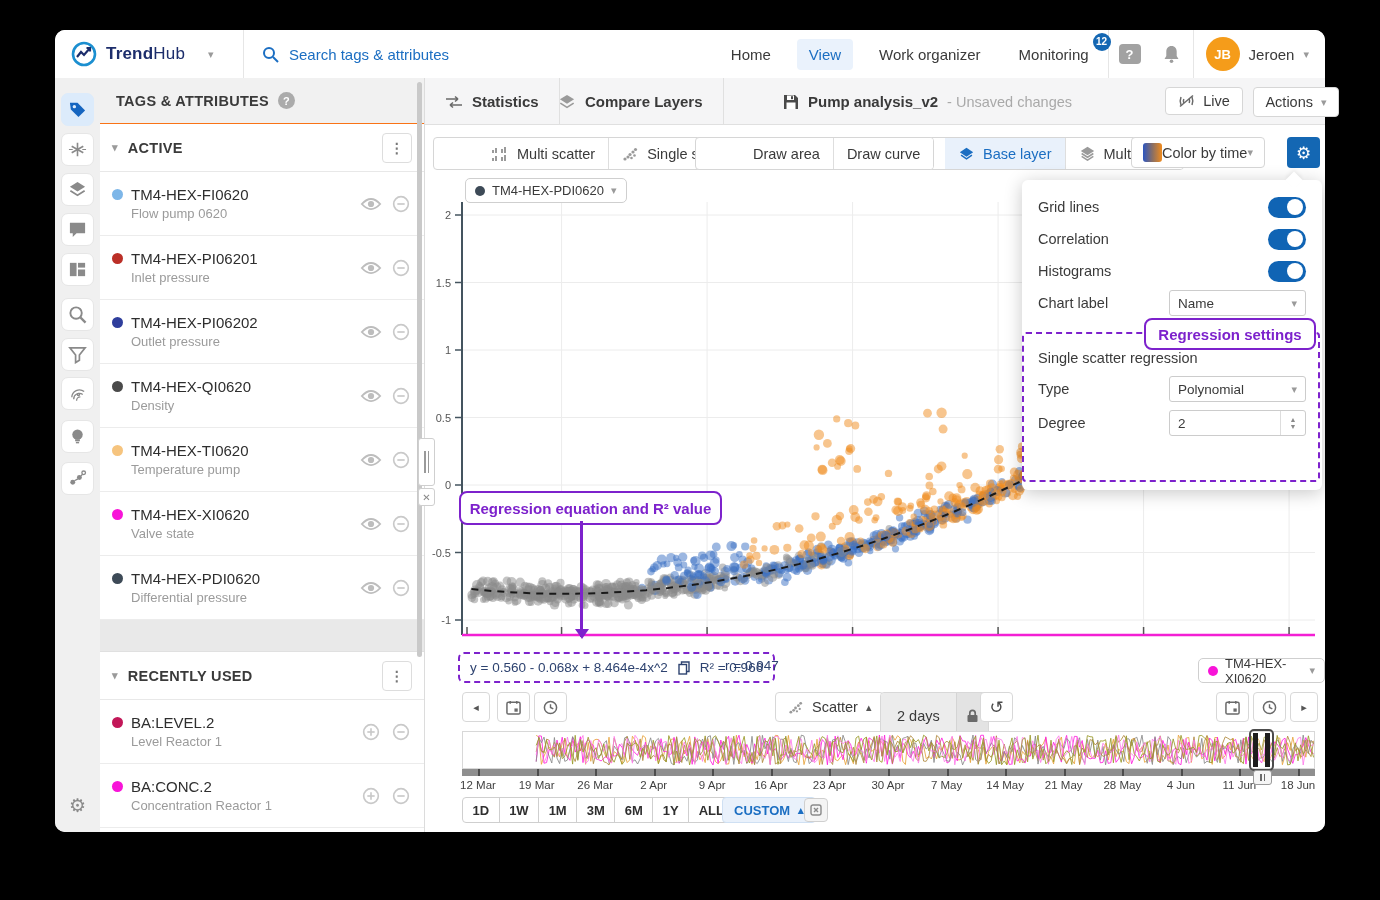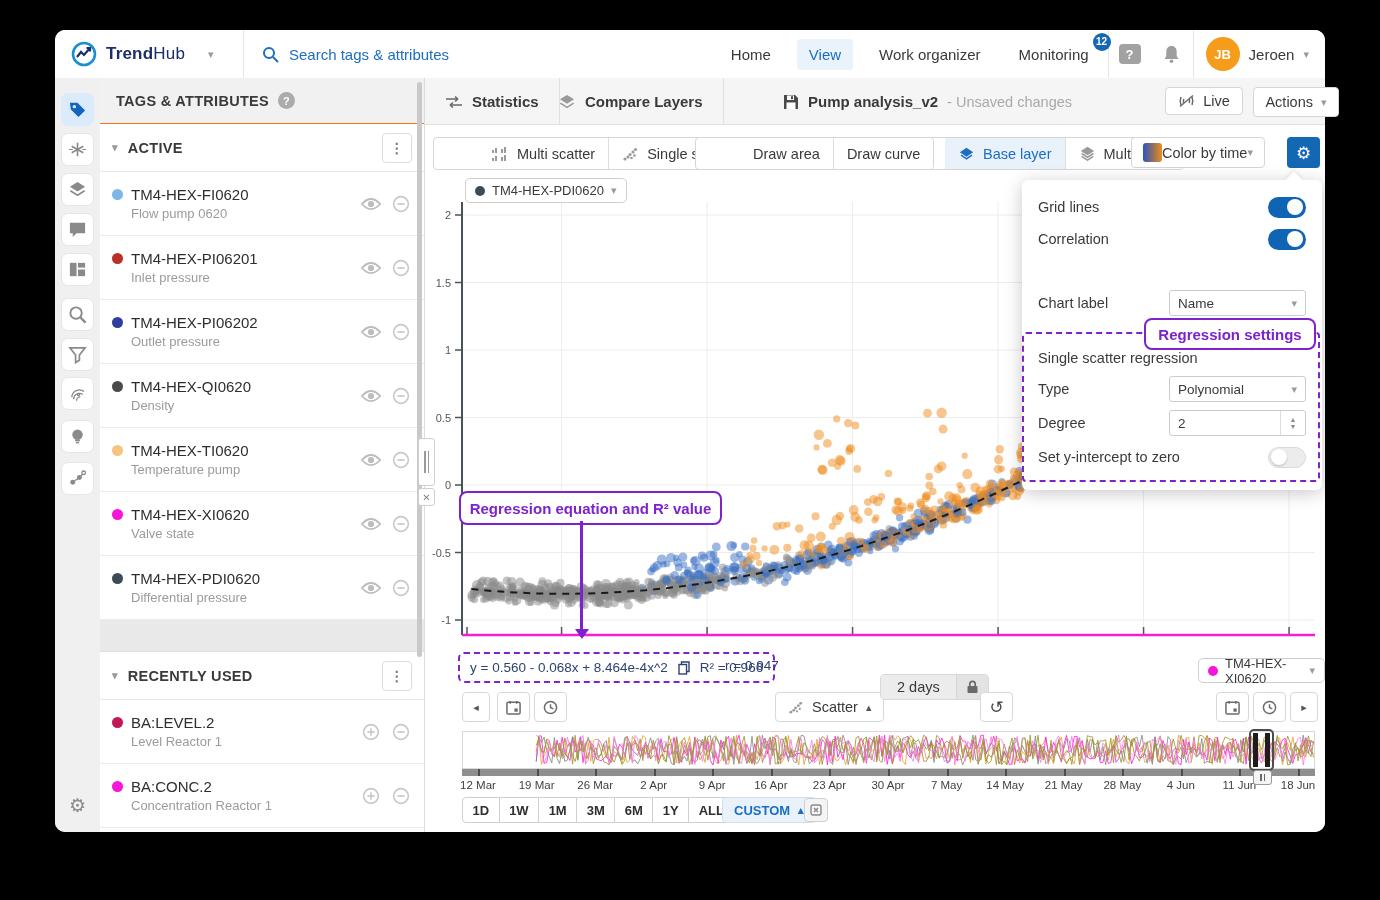--- a/index.html
+++ b/index.html
@@ -90,21 +90,21 @@
   .select .caret{margin-left:auto;}
   .stepper{margin-left:auto;width:137px;height:26px;border:1px solid #ccc;border-radius:3px;display:flex;align-items:center;font-size:13.5px;color:#3a3a3a;box-sizing:border-box;background:#fff;}
   .stepper .val{padding:0 8px;flex:1;}
   .step-arrows{width:24px;height:100%;border-left:1px solid #ddd;display:flex;flex-direction:column;align-items:center;justify-content:center;color:#8a8a8a;font-size:7px;line-height:7px;}
   .reg-rect{position:absolute;left:0px;top:152px;width:298px;height:150px;border:2.5px dashed #7d22cc;border-radius:4px;box-sizing:border-box;}
   .reg-badge{position:absolute;left:122px;top:138px;width:168px;height:28px;font-size:15px;z-index:32;}
   .reg-heading{position:absolute;left:16px;top:170px;font-size:14.5px;color:#3a3a3a;}
   
   .ctl-btn{position:absolute;top:614px;height:30px;background:#fff;border:1px solid #d8d8d8;border-radius:4px;display:flex;align-items:center;justify-content:center;color:#555;box-sizing:border-box;}
   .scatter-chip{position:absolute;left:350px;top:614px;height:30px;display:flex;align-items:center;gap:8px;border:1px solid #d8d8d8;border-radius:4px;padding:0 12px;font-size:14.5px;color:#3a3a3a;background:#fff;box-sizing:border-box;}
-  .dur-group{position:absolute;left:455px;top:596px;height:26px;display:flex;border:1px solid #d8d8d8;border-radius:4px;overflow:hidden;box-sizing:border-box;}
+  .dur-group{position:absolute;left:455px;top:614px;height:47px;display:flex;border:1px solid #d8d8d8;border-radius:4px;overflow:hidden;box-sizing:border-box;}
   .dur-label{background:#ececec;display:flex;align-items:center;padding:0 16px;font-size:14.5px;color:#3a3a3a;}
   .dur-lock{width:31px;background:#e3e3e3;border-left:1px solid #d4d4d4;display:flex;align-items:center;justify-content:center;}
   
   .strip{position:absolute;left:37px;top:653px;width:853px;height:38px;border:1px solid #d8d8d8;box-sizing:border-box;background:#fff;}
   .datebar{position:absolute;left:37px;top:691px;width:853px;height:7px;background:#8f8f8f;}
   .datebar i{position:absolute;top:0;width:2px;height:7px;background:#4d4d4d;}
   .date-label{position:absolute;top:701px;font-size:11.5px;color:#3f3f3f;transform:translateX(-50%);white-space:nowrap;}
   .brush{position:absolute;left:824px;top:651px;width:25px;height:42px;border:2px solid #4c4c4c;border-radius:5px;box-sizing:border-box;background:rgba(255,255,255,.15);z-index:8;}
   .brush i{position:absolute;top:2px;bottom:2px;width:5px;background:#1d1d1d;}
   .brush-handle{position:absolute;left:828px;top:692px;width:17px;height:13px;background:#f5f5f5;border:1px solid #9a9a9a;border-radius:3px;z-index:9;display:flex;align-items:center;justify-content:center;gap:2px;}
@@ -1742,20 +1742,24 @@
 
       <div class="popup">
         <div class="pop-row" style="top:14px;">
           <span>Grid lines</span>
           <span class="toggle"></span>
         </div>
         <div class="pop-row" style="top:46px;">
           <span>Correlation</span>
           <span class="toggle"></span>
         </div>
+        <div class="pop-row" style="top:78px;">
+          <span>Histograms</span>
+          <span class="toggle"></span>
+        </div>
         <div class="pop-row" style="top:110px;gap:24px;">
           <span>Chart label</span>
           <span class="select">
             <span>Name</span>
               <span class="caret">▾</span>
           </span>
         </div>
         <div class="reg-rect"></div>
         <div class="callout reg-badge">Regression settings</div>
         <div class="reg-heading">Single scatter regression</div>
@@ -1768,24 +1772,20 @@
         </div>
         <div class="pop-row" style="top:230px;">
           <span>Degree</span>
           <span class="stepper">
             <span class="val">2</span>
             <span class="step-arrows">
                 <span>▲</span>
                 <span>▼</span>
               </span>
           </span>
-        </div>
-        <div class="pop-row" style="top:264px;">
-          <span>Set y-intercept to zero</span>
-          <span class="toggle off"></span>
         </div>
       </div>
 
       <div class="ctl-btn" style="left:37px;width:28px;">
           <span style="font-size:11px;">◂</span>
         </div>
       <div class="ctl-btn" style="left:72px;width:33px;">
         <svg width="15" height="15" viewBox="0 0 16 16">
           <rect x="1" y="2.5" width="14" height="12.5" rx="1.5" fill="none" stroke="#6a6a6a" stroke-width="1.6"></rect>
           <line x1="4.5" y1="1" x2="4.5" y2="4" stroke="#6a6a6a" stroke-width="1.6"></line>

